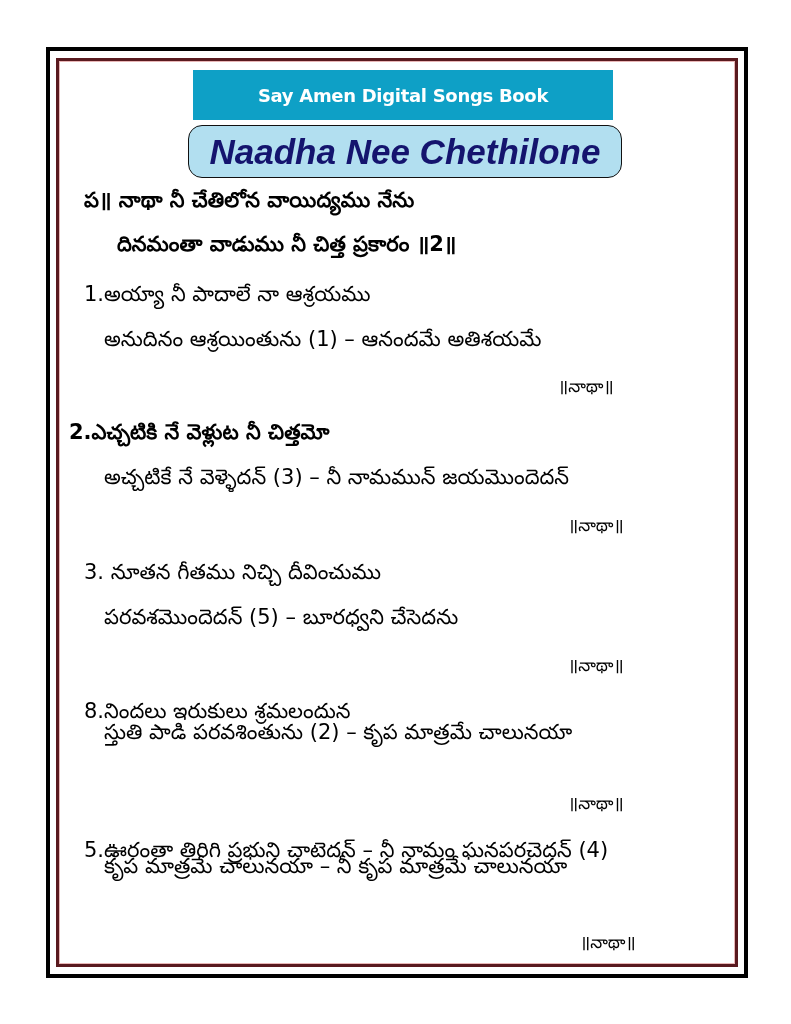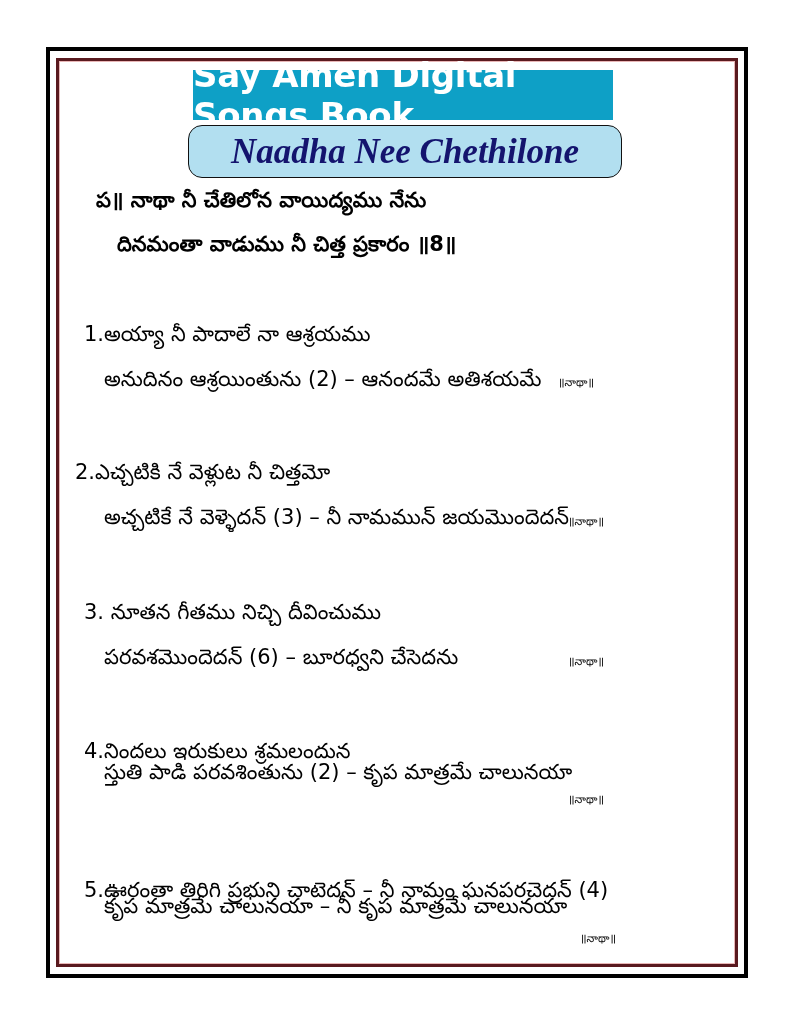--- a/index.html
+++ b/index.html
@@ -1,54 +1,54 @@
 <!DOCTYPE html>
 <html><head>
 <meta charset="utf-8">
 <style>
   html, body { margin:0; padding:0; background:#ffffff; }
   body { width:791px; height:1024px; position:relative; overflow:hidden; font-family:"DejaVu Serif", serif; }
   .outer-frame { position:absolute; left:46px; top:47px; width:694px; height:923px; border:4px solid #000; box-sizing:content-box; }
   .inner-frame { position:absolute; left:56px; top:58px; width:676px; height:903px; border:3px solid #5a1a1f; box-shadow: inset 0 0 0 1px #e9b7b7; }
-  .banner { position:absolute; left:193px; top:70px; width:420px; height:50px; background:#0ea0c6; color:#fff; font-family:"DejaVu Sans", sans-serif; font-size:34px; font-weight:bold; display:flex; align-items:center; justify-content:center; letter-spacing:-0.3px; }
+  .banner { position:absolute; left:193px; top:70px; width:420px; height:50px; background:#0ea0c6; color:#fff; font-family:"DejaVu Sans", sans-serif; font-size:18px; font-weight:bold; display:flex; align-items:center; justify-content:center; letter-spacing:-0.3px; }
   .title-pill { position:absolute; left:188px; top:125px; width:432px; height:51px; background:#b2dff0; border:1.5px solid #111; border-radius:14px; display:flex; align-items:center; justify-content:center; }
-  .title-text { font-family:Liberation Serif, serif; font-style:italic; font-weight:bold; font-size:35px; color:#14146e; }
+  .title-text { font-family:Liberation Sans, sans-serif; font-style:italic; font-weight:bold; font-size:35px; color:#14146e; }
   .line { position:absolute; color:#000; font-family:"DejaVu Sans", sans-serif; white-space:nowrap; }
   .pallavi { font-weight:bold; font-size:21px; }
-  .verse { font-size:21px;margin-top:40px; }
-  .refrain { font-size:11px; }
+  .verse { font-size:21px; }
+  .refrain { font-size:17px; }
 </style>
 </head>
 <body>
 
 <div class="outer-frame"></div>
 <div class="inner-frame"></div>
 
 <div class="banner">
   <span>Say Amen Digital Songs Book</span>
 </div>
 
 <div class="title-pill">
   <span class="title-text">Naadha Nee Chethilone</span>
 </div>
 
-<div class="line pallavi" style="left:84px; top:188px;margin-left:12px;">ప॥ నాథా నీ చేతిలోన వాయిద్యము నేను</div>
-<div class="line pallavi" style="left:117px; top:232px;">దినమంతా వాడుము నీ చిత్త ప్రకారం ॥8॥</div>
+<div class="line pallavi" style="left:84px; top:188px;">ప॥ నాథా నీ చేతిలోన వాయిద్యము నేను</div>
+<div class="line pallavi" style="left:117px; top:232px;">దినమంతా వాడుము నీ చిత్త ప్రకారం ॥2॥</div>
 
 <div class="line verse" style="left:84px; top:282px;">1.అయ్యా నీ పాదాలే నా ఆశ్రయము</div>
-<div class="line verse" style="left:104px; top:327px;">అనుదినం ఆశ్రయింతును (2) – ఆనందమే అతిశయమే</div>
+<div class="line verse" style="left:104px; top:327px;">అనుదినం ఆశ్రయింతును (1) – ఆనందమే అతిశయమే</div>
 <div class="line refrain" style="left:558px; top:376px;">॥నాథా॥</div>
 
-<div class="line verse" style="left:75px; top:420px;">2.ఎచ్చటికి నే వెళ్లుట నీ చిత్తమో</div>
+<div class="line verse" style="left:69px; top:420px;font-weight:bold;">2.ఎచ్చటికి నే వెళ్లుట నీ చిత్తమో</div>
 <div class="line verse" style="left:104px; top:465px;">అచ్చటికే నే వెళ్ళెదన్ (3) – నీ నామమున్ జయమొందెదన్</div>
 <div class="line refrain" style="left:568px; top:515px;">॥నాథా॥</div>
 
 <div class="line verse" style="left:84px; top:560px;">3. నూతన గీతము నిచ్చి దీవించుము</div>
-<div class="line verse" style="left:104px; top:605px;">పరవశమొందెదన్ (6) – బూరధ్వని చేసెదను</div>
+<div class="line verse" style="left:104px; top:605px;">పరవశమొందెదన్ (5) – బూరధ్వని చేసెదను</div>
 <div class="line refrain" style="left:568px; top:655px;">॥నాథా॥</div>
 
-<div class="line verse" style="left:84px; top:699px;">4.నిందలు ఇరుకులు శ్రమలందున</div>
+<div class="line verse" style="left:84px; top:699px;">8.నిందలు ఇరుకులు శ్రమలందున</div>
 <div class="line verse" style="left:104px; top:720px;">స్తుతి పాడి పరవశింతును (2) – కృప మాత్రమే చాలునయా</div>
 <div class="line refrain" style="left:568px; top:793px;">॥నాథా॥</div>
 
 <div class="line verse" style="left:84px; top:838px;">5.ఊరంతా తిరిగి ప్రభుని చాటెదన్ – నీ నామం ఘనపరచెదన్ (4)</div>
 <div class="line verse" style="left:104px; top:854px;">కృప మాత్రమే చాలునయా – నీ కృప మాత్రమే చాలునయా</div>
 <div class="line refrain" style="left:580px; top:932px;">॥నాథా॥</div>
 
 </body></html>

